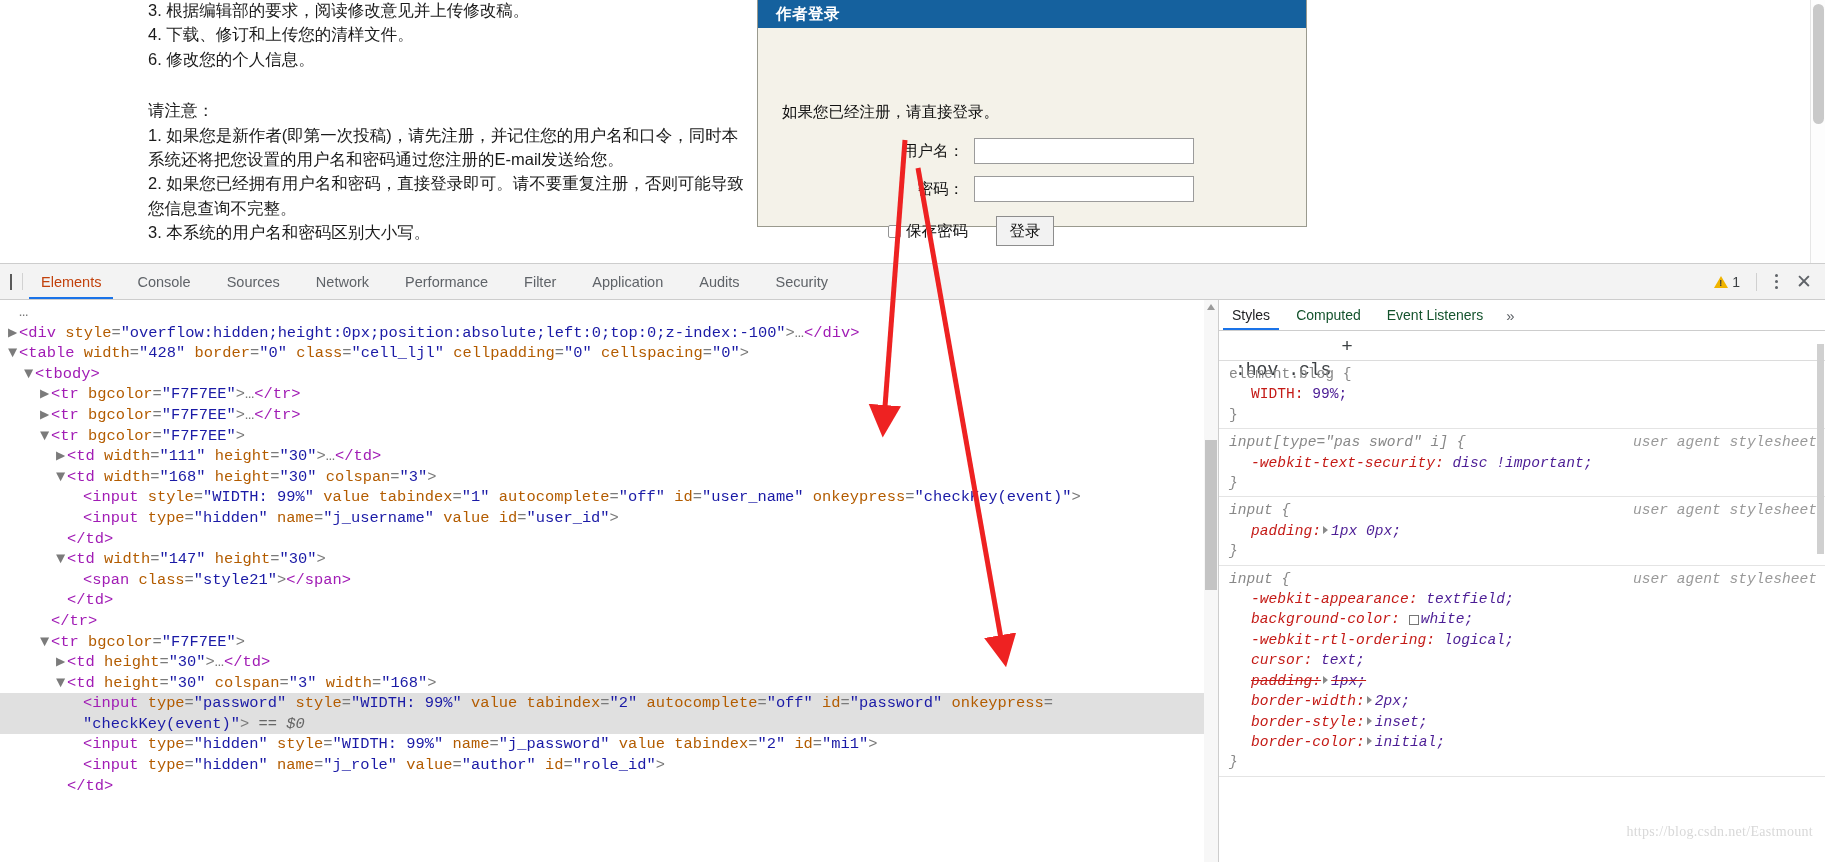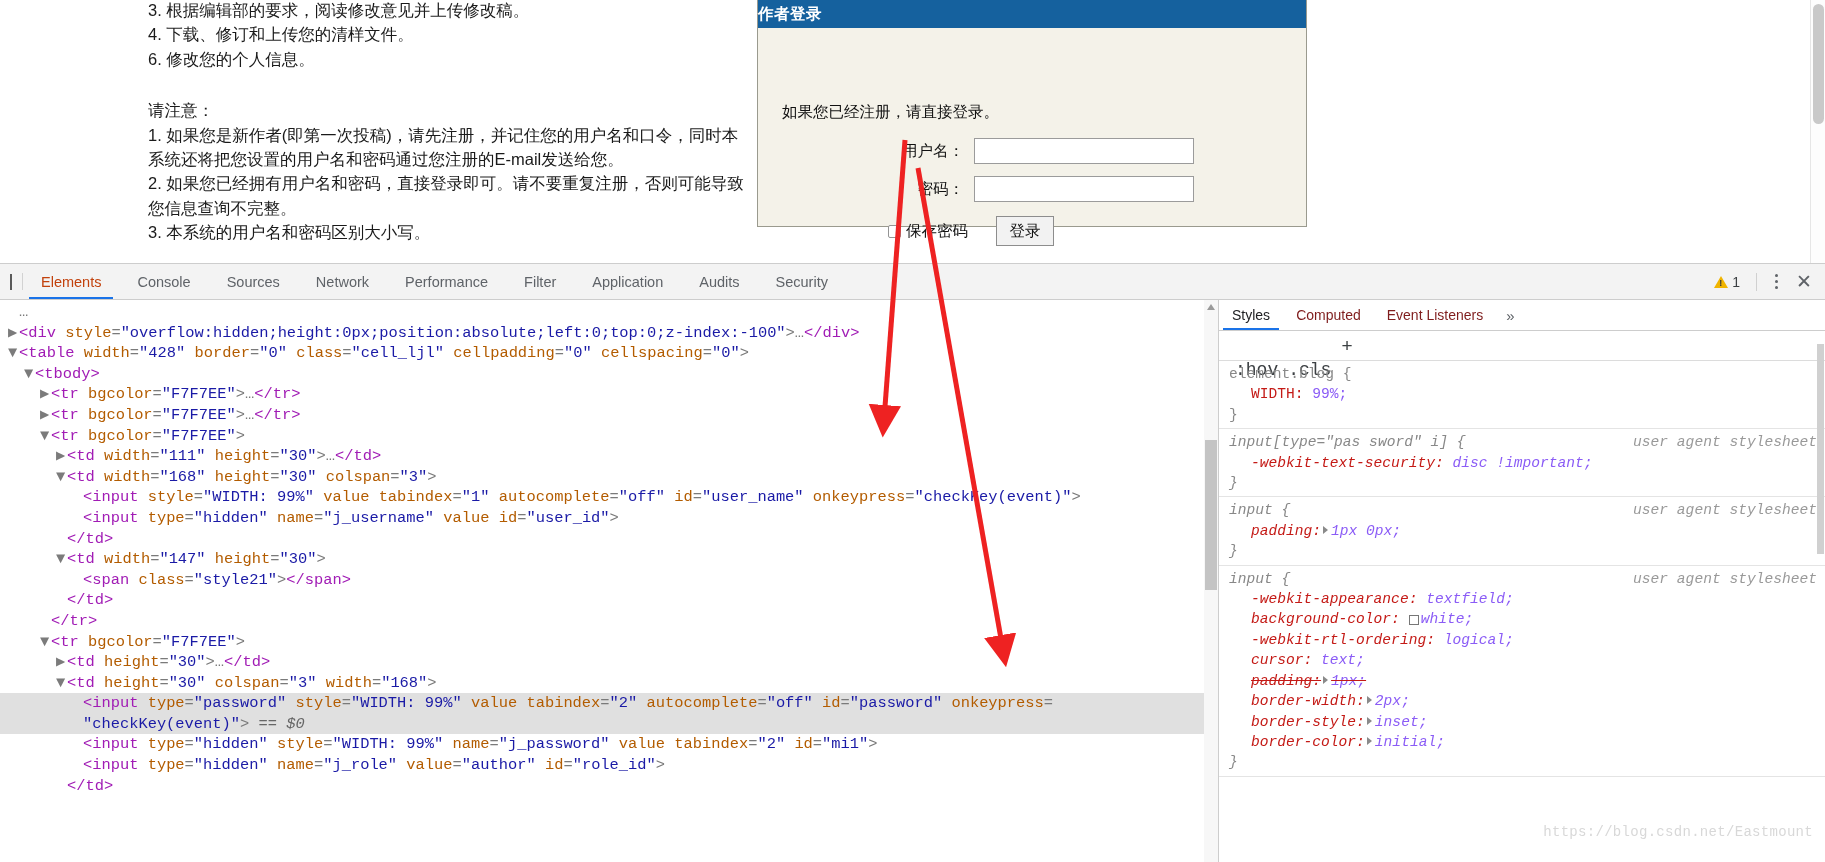--- a/index.html
+++ b/index.html
@@ -34,21 +34,21 @@
   
   .login-panel {
     position: absolute; left: 757px; top: 0px; width: 550px; height: 227px;
     background: #f4f2e9;
     border: 1px solid #9a9a8e;
     border-top: none;
   }
   .login-title {
     height: 28px; background: #15619e; color: #ffffff;
     font-weight: bold; font-size: 15.5px;
-    display: flex; align-items: center; 
+    display: flex; align-items: center; padding-left: 18px;
     letter-spacing: .5px;
   }
   .login-body { position: relative; height: 199px; }
   .login-hint {
     position: absolute; left: 24px; top: 74px;
     font-size: 15.5px; color: #111;
   }
   .frow {
     position: absolute; display: flex; align-items: center;
   }
@@ -205,21 +205,21 @@
     background: #ffffff; border-left: 1px solid #cdcdcd;
     overflow: hidden;
   }
   .st-tabbar {
     height: 31px; display: flex; align-items: stretch;
     border-bottom: 1px solid #cdcdcd; background: #ffffff;
   }
   .st-tab {
     padding: 0 13px; display: flex; align-items: center;
     font-family: "Liberation Sans", sans-serif; font-size: 14px;
-    color: #7f1d1d; cursor: pointer; position: relative; white-space: nowrap;
+    color: #14532d; cursor: pointer; position: relative; white-space: nowrap;
   }
   .st-tab.active { color: #202124; }
   .st-tab.active::after {
     content: ""; position: absolute; left: 4px; right: 4px; bottom: 0;
     height: 2px; background: #1a73e8;
   }
   .st-more {
     padding: 0 10px; display: flex; align-items: center;
     font-family: "Liberation Sans", sans-serif; font-size: 15px; color: #5f6368;
     cursor: pointer;
@@ -253,21 +253,21 @@
     position: relative;
   }
   .st-rule.ua { font-style: italic; }
   .st-sel { color: #888; }
   .st-origin {
     position: absolute; right: 8px; top: 3px;
     color: #999; font-style: italic;
   }
   .prop { color: #c41a16; padding-left: 22px; display: block; }
   .prop .pname { color: #c41a16; }
-  .prop .pval { color: #8b5cf6; }
+  .prop .pval { color: #4c1d95; }
   .prop.struck { text-decoration: line-through; }
   .brace { color: #888; }
   .tri-small {
     display: inline-block; width: 0; height: 0;
     border-top: 4px solid transparent; border-bottom: 4px solid transparent;
     border-left: 5px solid #8a8a8a; vertical-align: middle; margin: 0 3px 2px 2px;
   }
   .swatch {
     display: inline-block; width: 10px; height: 10px;
     border: 1px solid #777; background: #fff; vertical-align: middle;
@@ -278,21 +278,21 @@
     background: transparent;
   }
   .st-scroll .thumb {
     position: absolute; right: 1px; top: 44px; width: 7px; height: 210px;
     background: #d0d0d0;
   }
 
   
   .watermark {
     position: absolute; right: 12px; bottom: 22px;
-    font-family: Liberation Mono, monospace; font-size: 14px;
+    font-family: Liberation Serif, serif; font-size: 14px;
     color: #d8d8d8; letter-spacing: .3px; pointer-events: none;
   }
 
   
   .arrow-svg {
     position: absolute; left: 0; top: 0; width: 1825px; height: 862px;
     pointer-events: none;
   }
 </style>
 </head>

